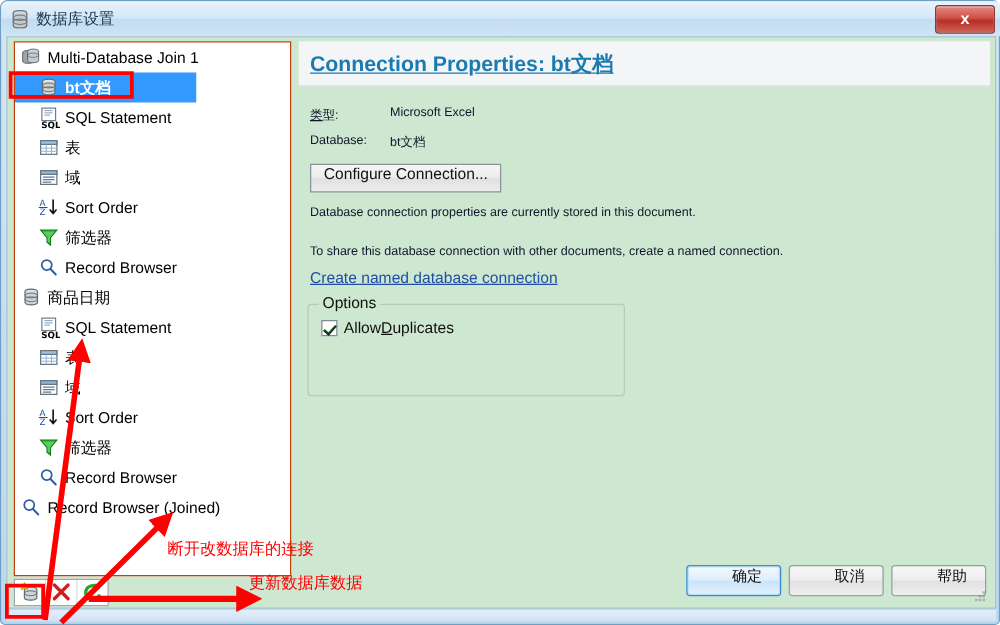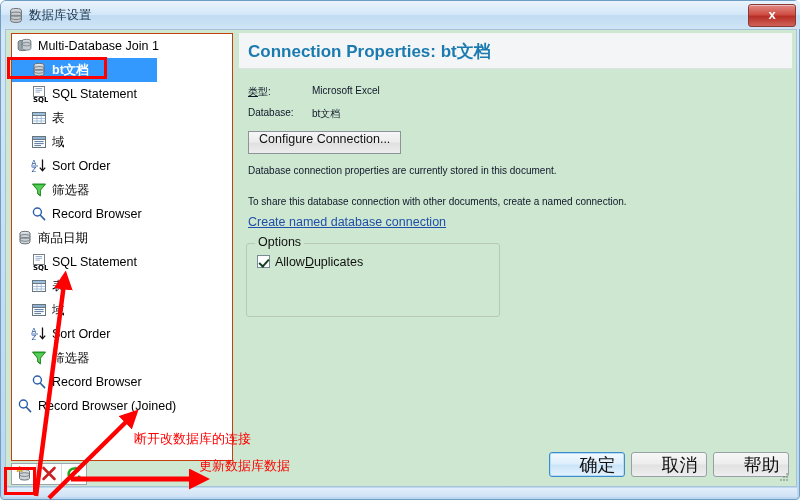--- a/index.html
+++ b/index.html
@@ -135,20 +135,21 @@
     border-bottom: 1px solid #dfe2e4;
     box-sizing: border-box;
   }
   #panel-title {
     position: absolute;
     left: 9px; top: 7px;
     font-size: 17px;
     font-weight: bold;
     color: #1b7bb0;
     white-space: nowrap;
+    text-decoration: underline;
   }
   .field-row {
     position: absolute;
     font-size: 10px;
     color: #0f172a;
     white-space: nowrap;
   }
   .underline-first::first-letter { text-decoration: underline; }
   #type-label   { left: 9px;  top: 52px; }
   #type-value   { left: 73px; top: 52px; }
@@ -193,20 +194,21 @@
     left: 8px; top: -9px;
     background: #cee7d0;
     padding: 0 3px;
     font-size: 12.5px;
     color: #111;
   }
   #allow-dup-row {
     position: absolute;
     left: 10px; top: 11px;
     display: flex;
+    align-items: center;
     font-size: 12.5px;
     color: #111;
     cursor: pointer;
     white-space: nowrap;
   }
   .checkbox {
     width: 13px; height: 13px;
     margin-right: 5px;
     background: #ffffff;
     border: 1px solid #7a8a96;
@@ -222,21 +224,21 @@
     border: solid #15401f;
     border-width: 0 2px 2px 0;
     transform: rotate(42deg);
   }
   .ul-accel { text-decoration: underline; }
   
   .dlg-btn {
     position: absolute;
     width: 76px; height: 25px;
     font-family: "Liberation Sans", sans-serif;
-    font-size: 18px;
+    font-size: 12px;
     color: #111;
     background: linear-gradient(180deg, #f7f7f7 0%, #ededed 48%, #e1e1e1 52%, #eeeeee 100%);
     border: 1px solid #98a0a6;
     border-radius: 3px;
     box-sizing: border-box;
     cursor: pointer;
     text-align: center;
     padding-left: 21px;
   }
   #ok-button {

